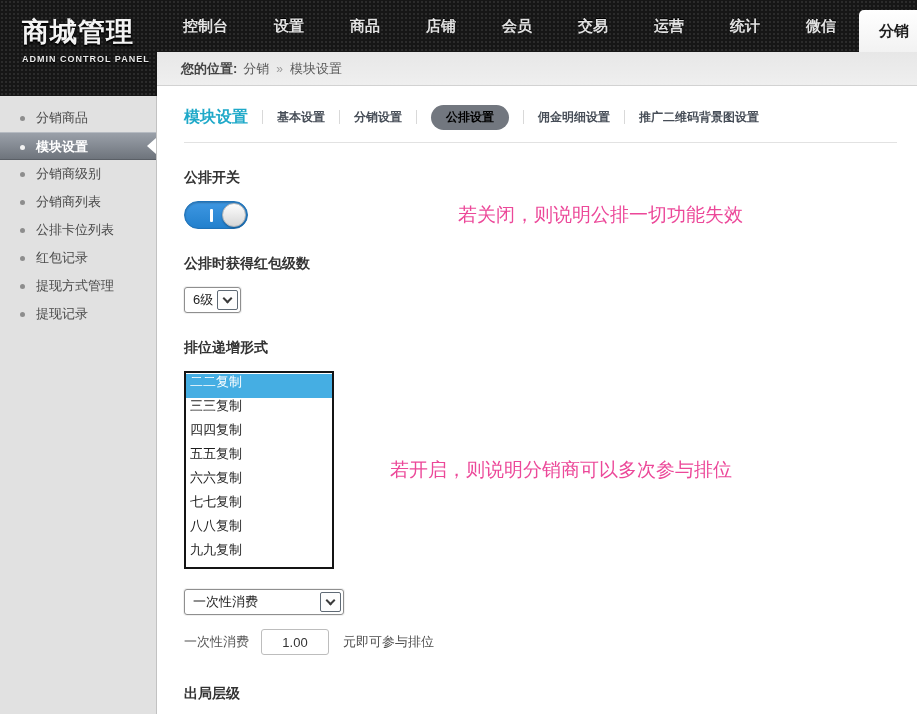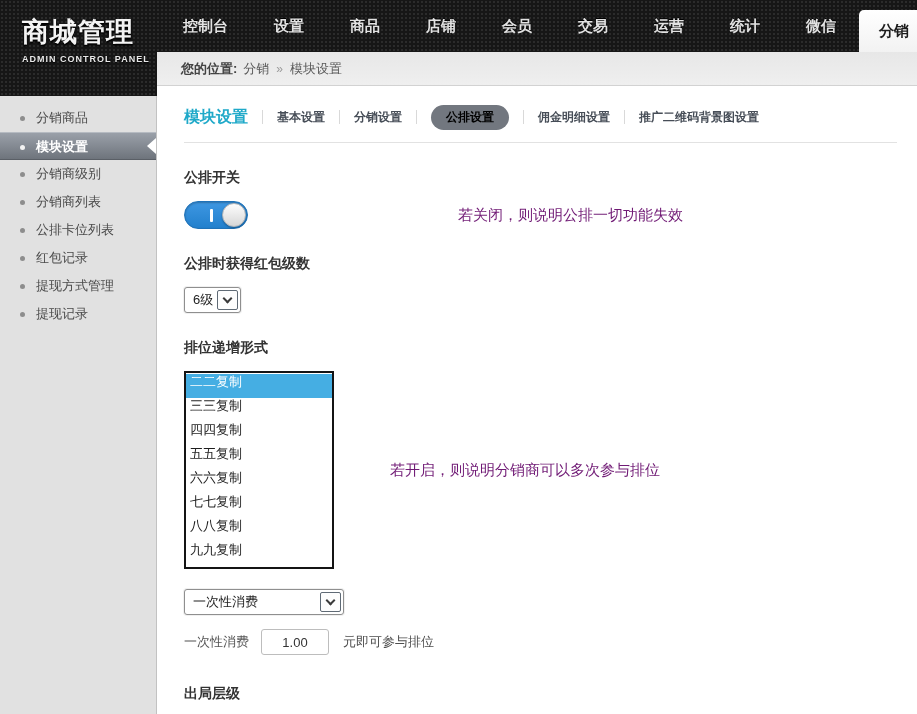--- a/index.html
+++ b/index.html
@@ -100,21 +100,21 @@
   .tabbar { display:flex; align-items:center; height:26px; }
   .page-title { font-size:16px; font-weight:bold; color:#1fa9c9; cursor:default; }
   .tsep { width:1px; height:14px; background:#d9d9d9; margin:0 14px; }
   .tab { font-size:12px; font-weight:bold; color:#464d57; cursor:pointer; white-space:nowrap; }
   .tab.pill {
     background:#72777f; color:#000000; padding:4px 15px; border-radius:13px;
   }
   .rule { border-bottom:1px solid #e2e2e2; margin:12px 0 0 0; }
 
   .flabel { margin-top:26px; font-size:14px; font-weight:bold; color:#333; }
-  .hint { color:#701a75; font-size:15px; }
+  .hint { color:#ec4899; font-size:19px; }
 
   
   .toggle-row { display:flex; align-items:center; margin-top:14px; }
   .toggle {
     position:relative; width:64px; height:28px; border-radius:14px;
     background:linear-gradient(#3e97e2,#2280cd);
     border:1px solid #1f72b8; cursor:pointer;
     box-shadow:inset 0 1px 2px rgba(0,0,0,.25);
   }
   .toggle .on-mark {

